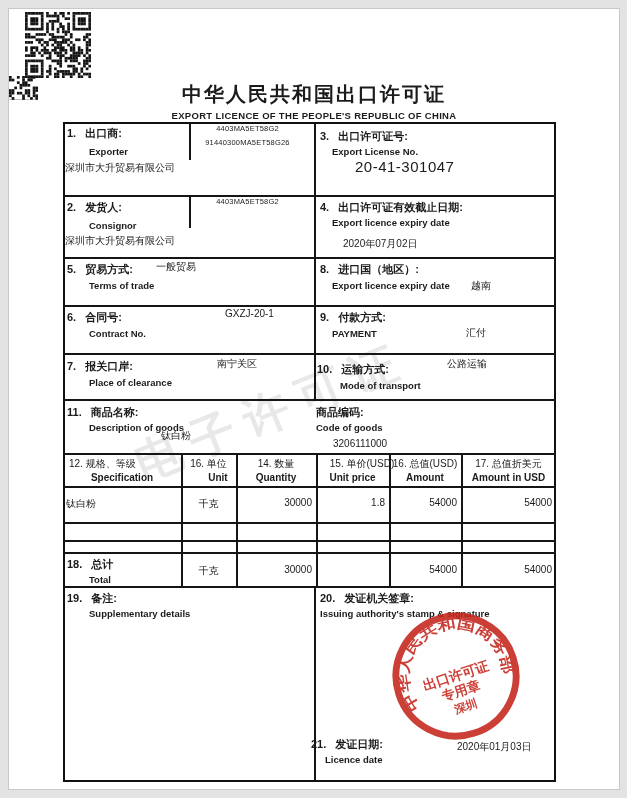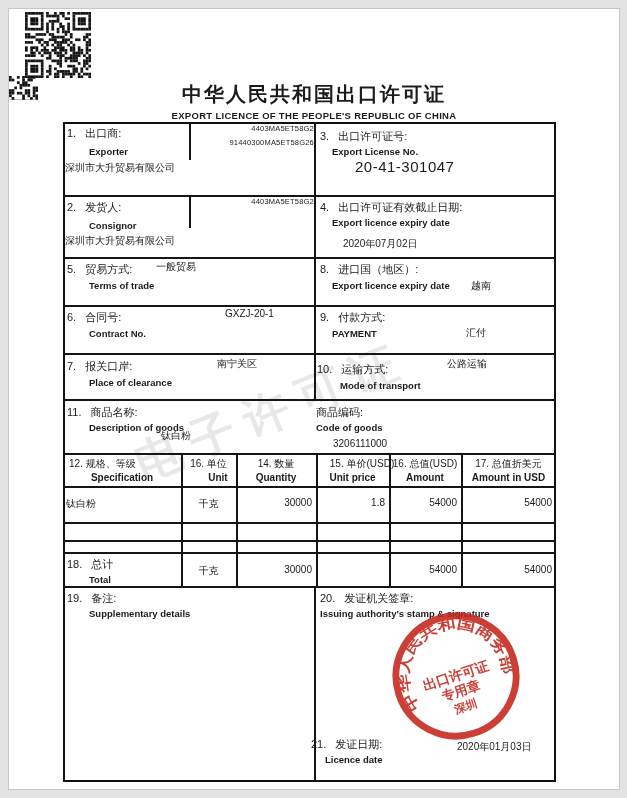--- a/index.html
+++ b/index.html
@@ -2,25 +2,25 @@
 <html><head>
 <meta charset="utf-8">
 <style>
   *{margin:0;padding:0;box-sizing:border-box}
   html,body{width:627px;height:798px}
   body{background:#e3e3e3;font-family:"Liberation Sans",sans-serif;color:#1b1b1b;position:relative;overflow:hidden}
   .page{position:absolute;left:8px;top:8px;width:612px;height:782px;background:#ffffff;border:1px solid #c8c8c8}
   .abs{position:absolute}
   .title{width:100%;text-align:center;font-size:20px;font-weight:700;letter-spacing:2px;white-space:nowrap}
   .subtitle{width:100%;text-align:center;font-size:9.5px;font-weight:700;letter-spacing:.3px;white-space:nowrap}
-  .cn{font-weight:400;font-size:11px;white-space:nowrap}
+  .cn{font-weight:700;font-size:11px;white-space:nowrap}
   .en{font-weight:700;font-size:9.5px;white-space:nowrap}
   .val{font-size:10px;white-space:nowrap}
   .num{display:inline-block;margin-right:9px}
-  .code{font-size:7.5px;text-align:right;white-space:nowrap;letter-spacing:.2px}
+  .code{font-size:7.5px;text-align:center;white-space:nowrap;letter-spacing:.2px}
   .bigval{font-size:15px;letter-spacing:.5px;white-space:nowrap}
   .hline{position:absolute;height:1.5px;background:#151515}
   .vline{position:absolute;width:1.5px;background:#151515}
   .frame{position:absolute;left:54px;top:113px;width:493px;height:660px;border:2px solid #111}
   .gh-cn{font-weight:400;font-size:10.5px;text-align:center;white-space:nowrap}
   .gh-en{font-weight:700;font-size:9.5px;text-align:center;white-space:nowrap}
   .gcell{position:absolute;font-size:10px;white-space:nowrap}
   .r{text-align:right}
   .c{text-align:center}
   .watermark{position:absolute;left:118px;top:372px;font-size:46px;font-weight:700;letter-spacing:12px;color:rgba(110,110,110,.16);transform:rotate(-22deg);white-space:nowrap;pointer-events:none}

